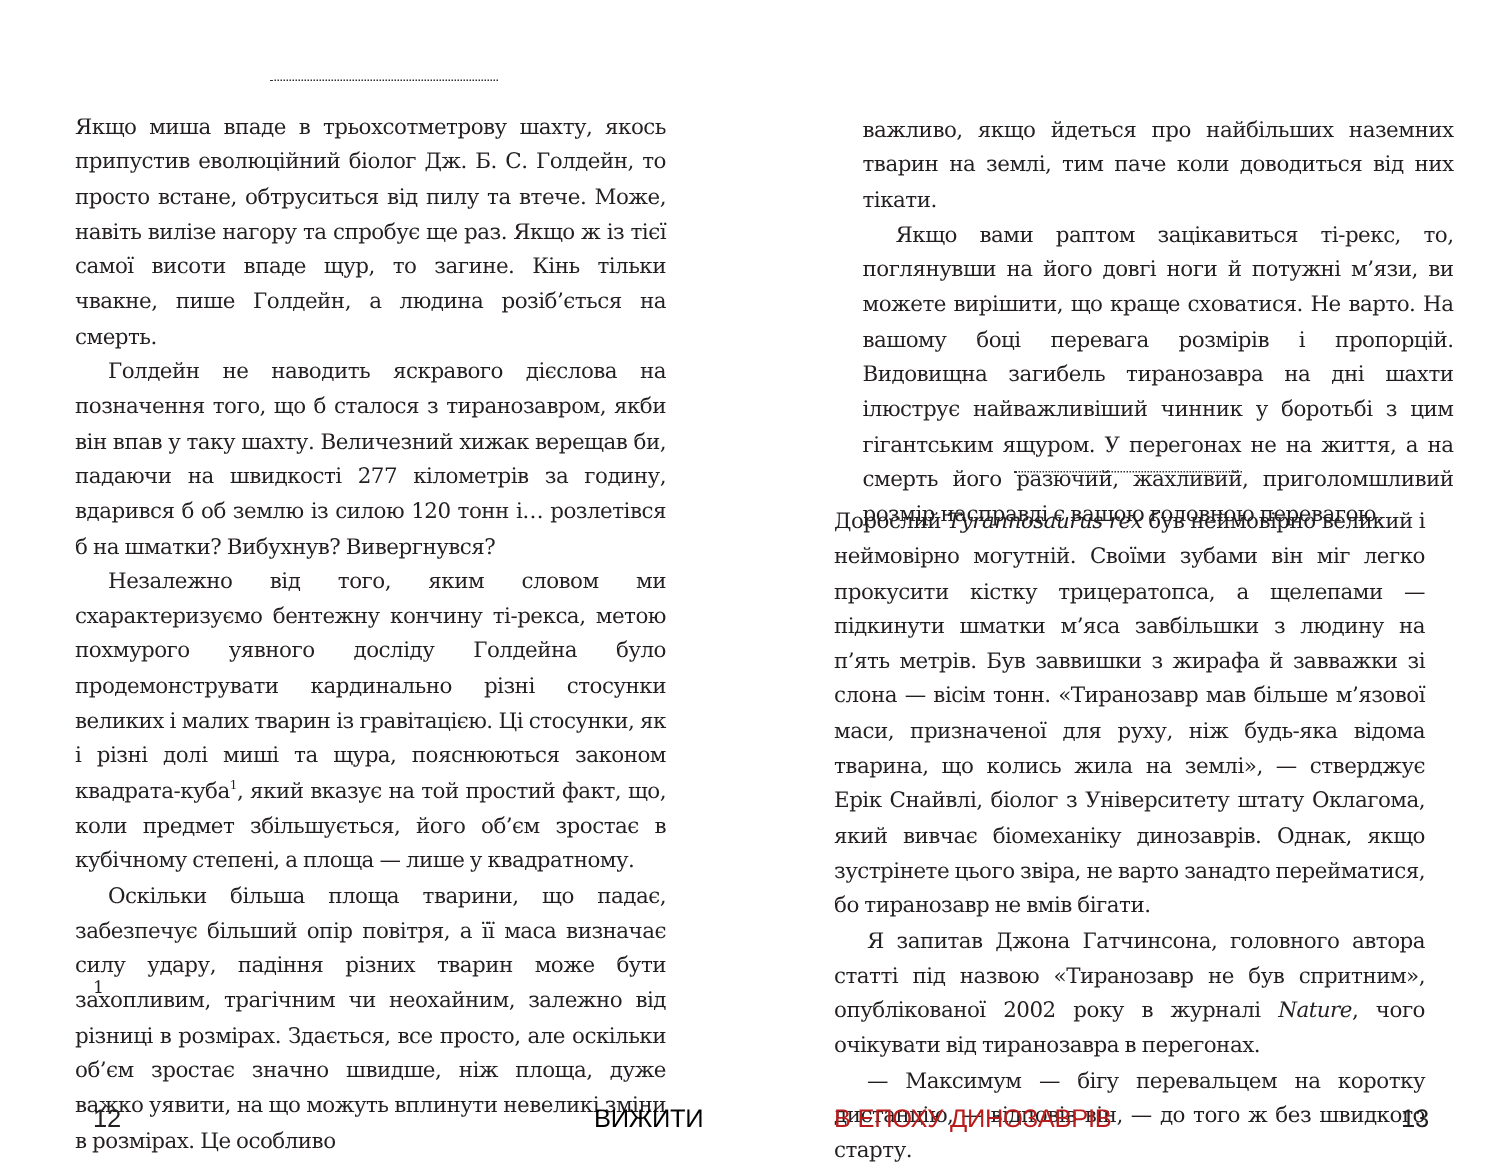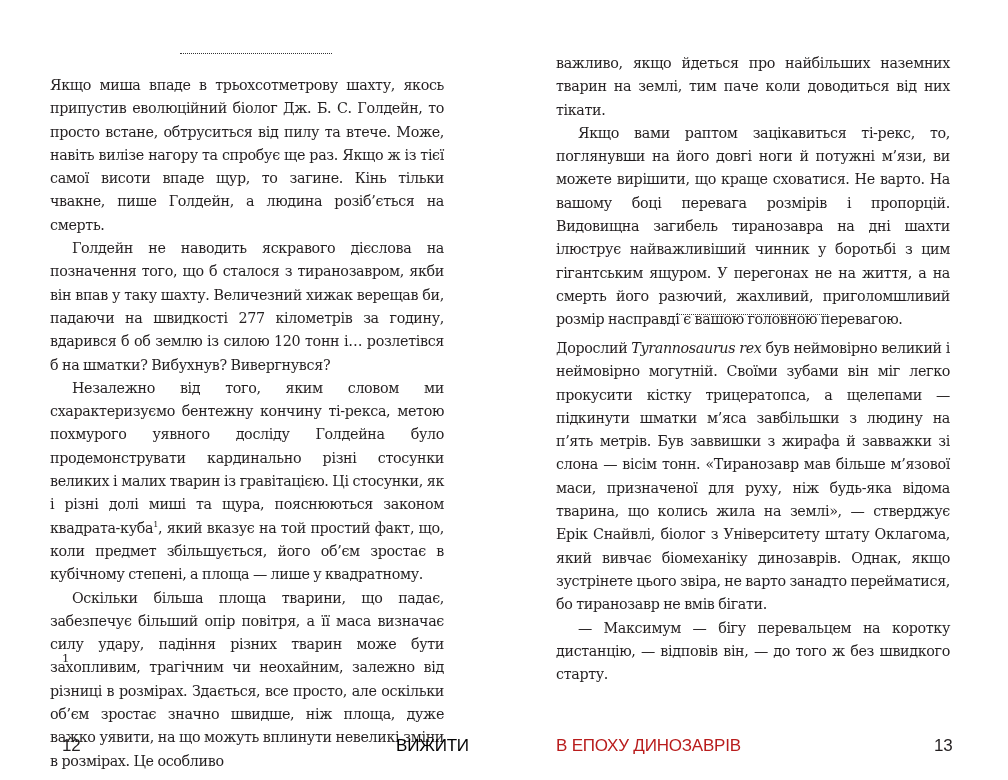--- a/index.html
+++ b/index.html
@@ -105,27 +105,28 @@
 
   <div class="footnote">
     <div class="fn-num">1</div>
   </div>
 
   <div class="folio" style="left:62px;">12</div>
   <div class="folio running-left" style="left:396px;">ВИЖИТИ</div>
 </div>
 
 <div class="page right">
-  <div class="text-block" style="top:52px;">
+  <div class="text-block" style="top:76px;margin-left:19px;">
     <p class="cont">важливо, якщо йдеться про найбільших наземних тварин на землі, тим паче коли доводиться від них тікати.</p>
     <p class="indent">Якщо вами раптом зацікавиться ті-рекс, то, поглянувши на його довгі ноги й потужні м’язи, ви можете вирішити, що краще сховатися. Не варто. На вашому боці перевага розмірів і пропорцій. Видовищна загибель тиранозавра на дні шахти ілюструє найважливіший чинник у боротьбі з цим гігантським ящуром. У перегонах не на життя, а на смерть його разючий, жахливий, приголомшливий розмір насправді є вашою головною перевагою.</p>
   </div>
 
   <div class="sep" style="left:172px; top:314px;"></div>
 
   <div class="text-block" style="top:337px;">
     <p class="cont"><span>Дорослий </span><em>Tyrannosaurus rex</em><span> був неймовірно великий і неймовірно могутній. Своїми зубами він міг легко прокусити кістку трицератопса, а щелепами — підкинути шматки м’яса завбільшки з людину на п’ять метрів. Був заввишки з жирафа й завважки зі слона — вісім тонн. «Тиранозавр мав більше м’язової маси, призначеної для руху, ніж будь-яка відома тварина, що колись жила на землі», — стверджує Ерік Снайвлі, біолог з Університету штату Оклагома, який вивчає біомеханіку динозаврів. Однак, якщо зустрінете цього звіра, не варто занадто перейматися, бо тиранозавр не вмів бігати.</span></p>
+    <p class="indent"><span>Я запитав Джона Гатчинсона, головного автора статті під назвою «Тиранозавр не був спритним», опублікованої 2002 року в журналі </span><em>Nature</em><span>, чого очікувати від тиранозавра в перегонах.</span></p>
     <p class="indent">— Максимум — бігу перевальцем на коротку дистанцію, — відповів він, — до того ж без швидкого старту.</p>
   </div>
 
   <div class="folio running-right" style="left:52px;">В ЕПОХУ ДИНОЗАВРІВ</div>
   <div class="folio" style="left:430px;text-align:right;">13</div>
 </div>
 
 </body></html>

